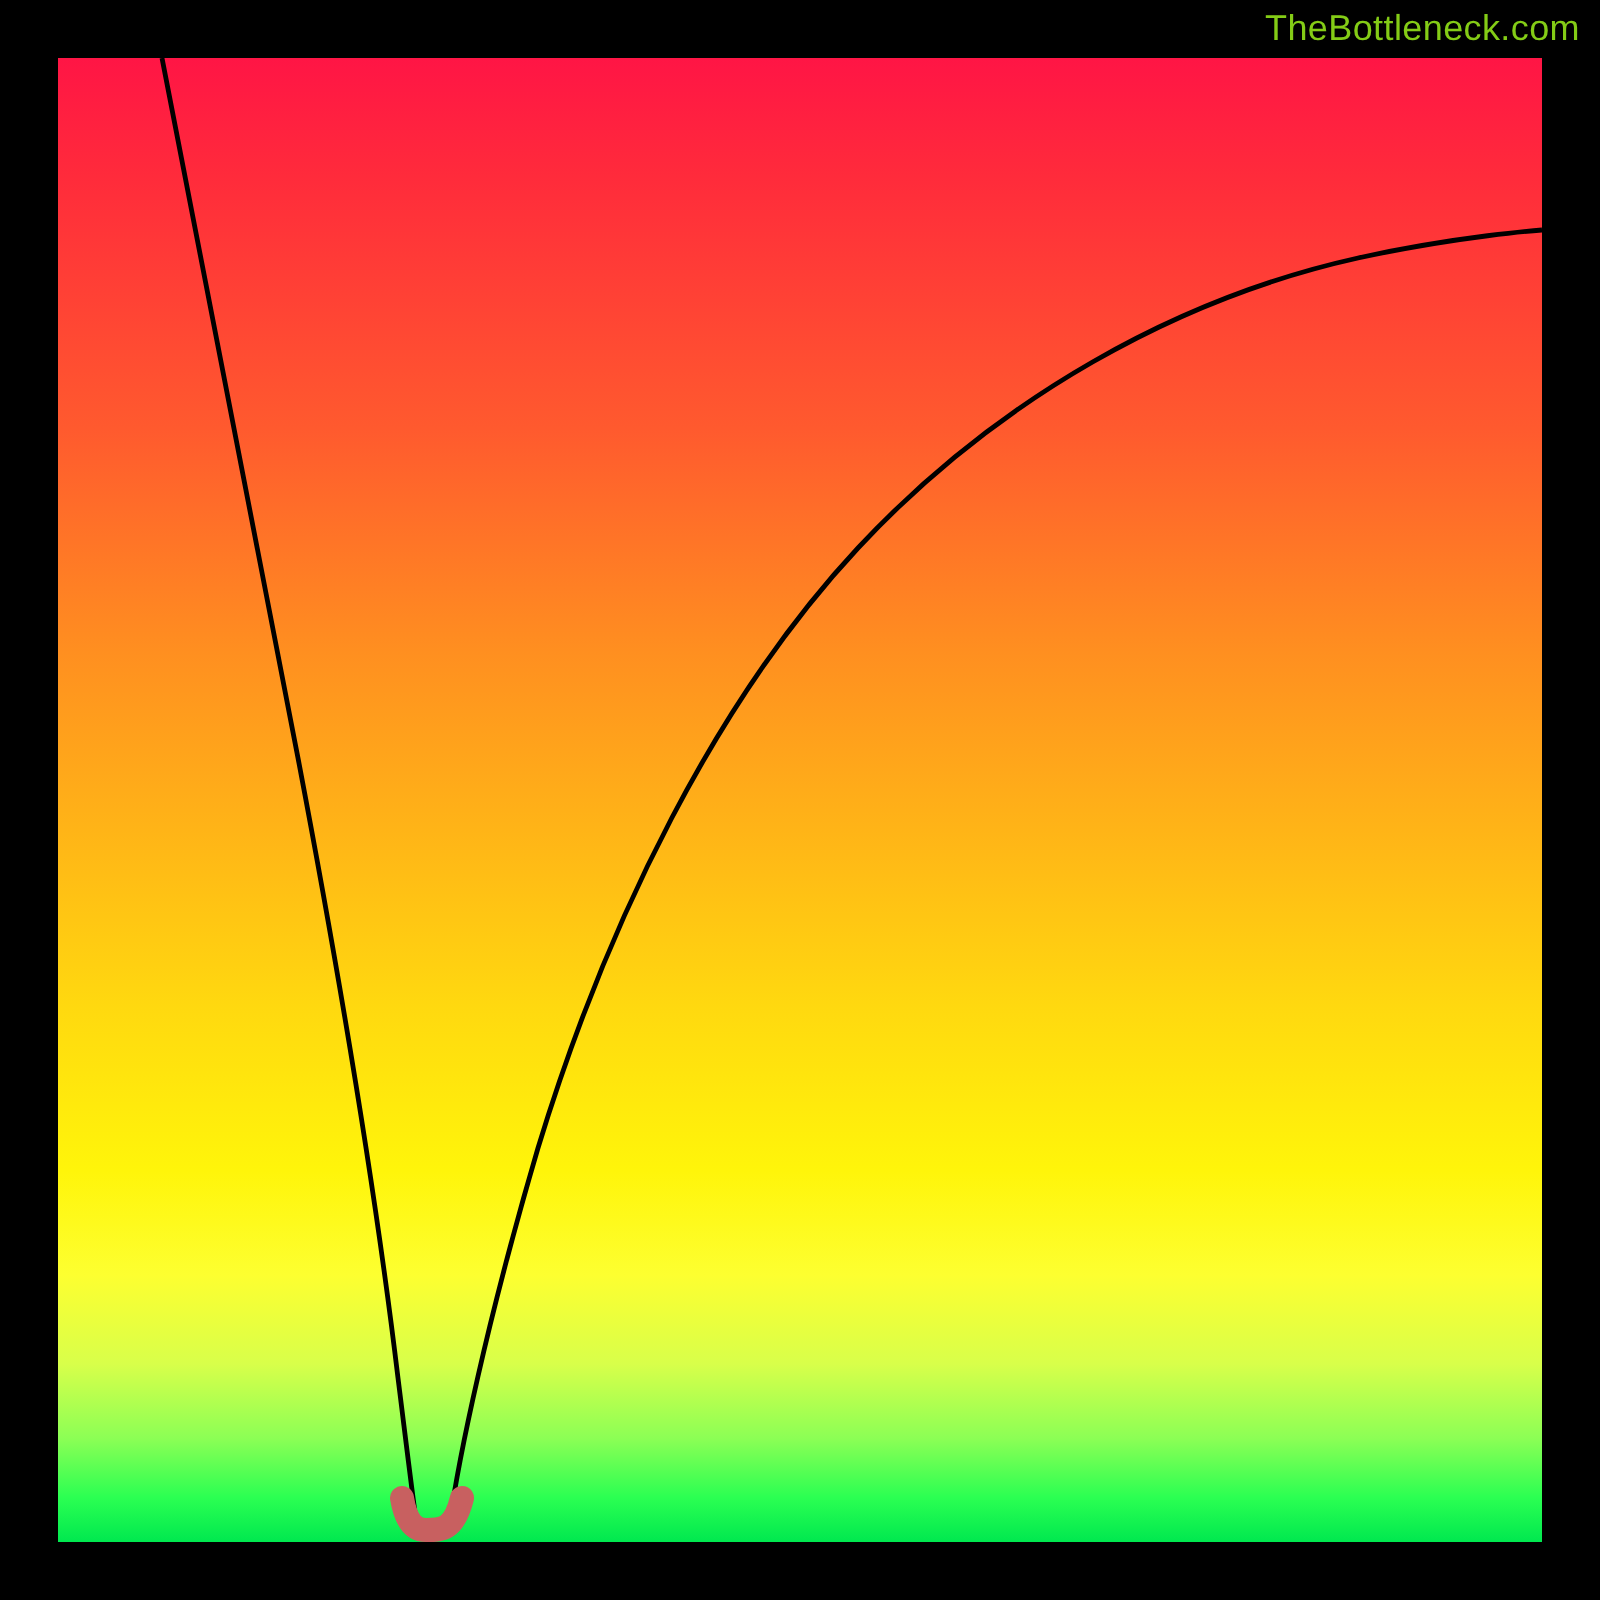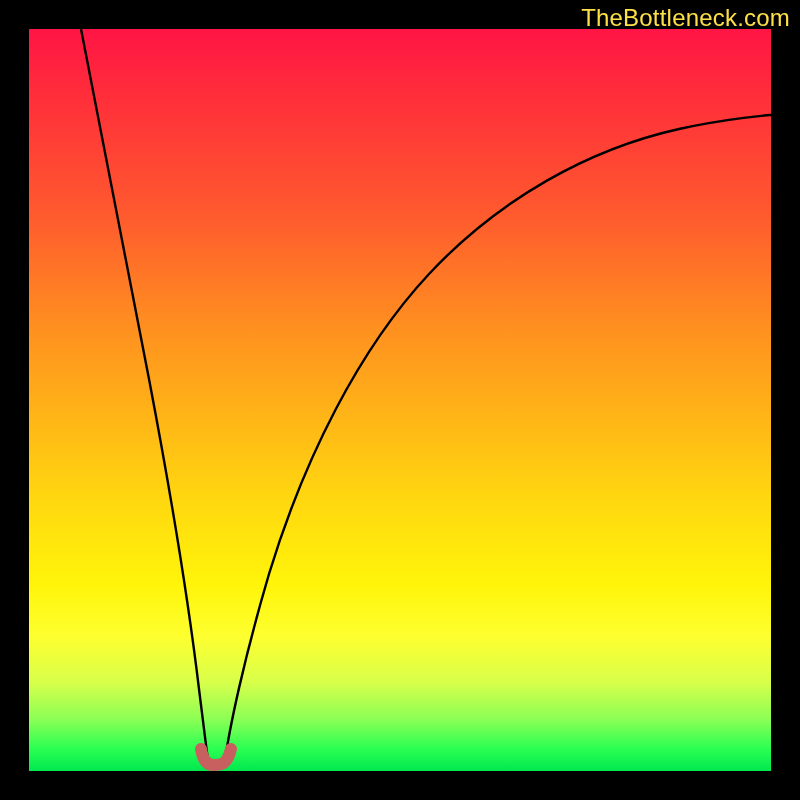--- a/index.html
+++ b/index.html
@@ -37,22 +37,22 @@
       #fdff30 82%,
       #d8ff4a 88%,
       #8cff55 93%,
       #2bff52 97%,
       #00e84f 100%);
   }
   .watermark {
     position: absolute;
     top: 4px;
     right: 10px;
-    color: #fde047;
-    font-size: 24px;
+    color: #84cc16;
+    font-size: 18px;
     font-weight: 500;
     letter-spacing: 0.2px;
     user-select: none;
     text-align: right;
   }
   svg.curves {
     position: absolute;
     left: 0;
     top: 0;
     width: 742px;

